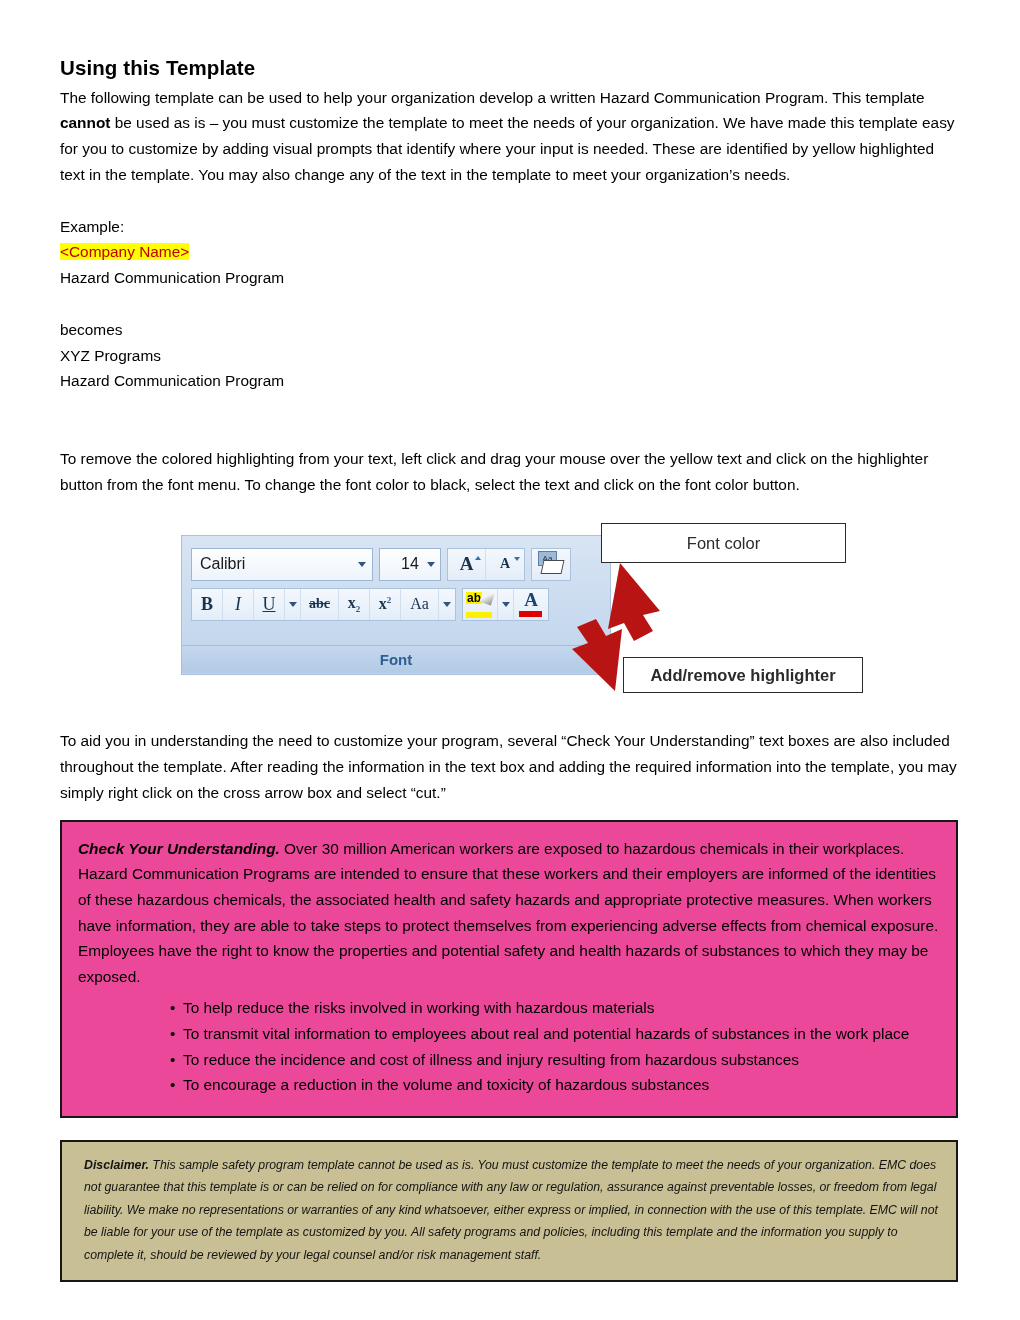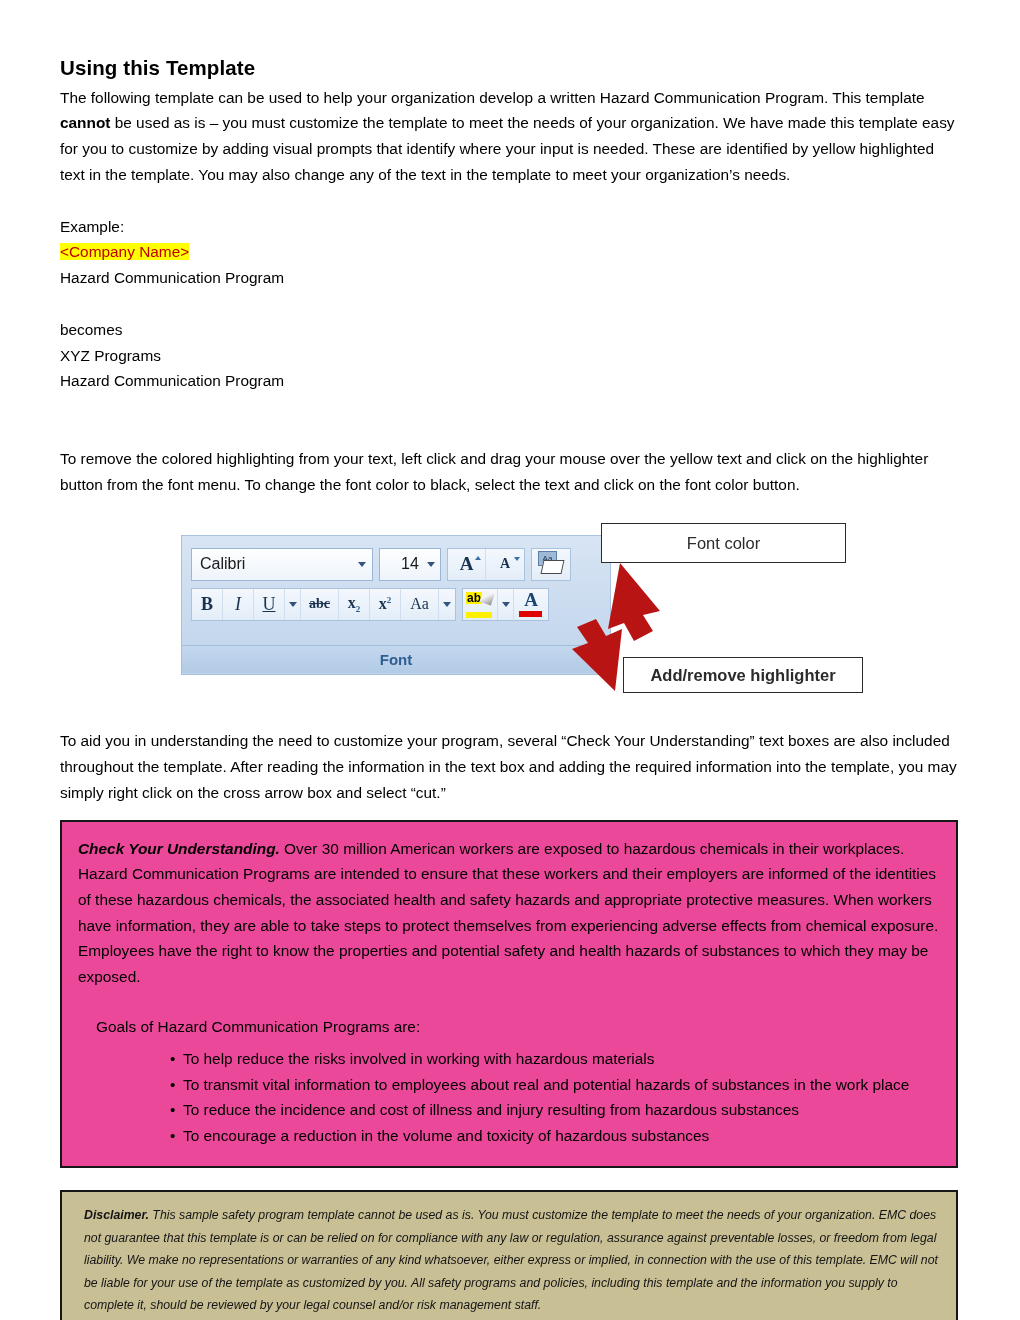--- a/index.html
+++ b/index.html
@@ -396,21 +396,20 @@
     <div class="callout callout-highlighter">
       <span>Add/remove highlighter</span>
     </div>
   </div>
 
   <p class="body-text">To aid you in understanding the need to customize your program, several “Check Your Understanding” text boxes are also included throughout the template. After reading the information in the text box and adding the required information into the template, you may simply right click on the cross arrow box and select “cut.”</p>
 
   <div class="cyu-box">
     <p><span class="cyu-head">Check Your Understanding.</span><span> Over 30 million American workers are exposed to hazardous chemicals in their workplaces. Hazard Communication Programs are intended to ensure that these workers and their employers are informed of the identities of these hazardous chemicals, the associated health and safety hazards and appropriate protective measures. When workers have information, they are able to take steps to protect themselves from experiencing adverse effects from chemical exposure. Employees have the right to know the properties and potential safety and health hazards of substances to which they may be exposed.</span></p>
 
-    <p class="cyu-goals">Goals of Hazard Communication Programs are:</p>
 
     <div class="bullets">
       <div class="bullet-row">
         <span class="bullet-dot">•</span>
         <span class="bullet-text">To help reduce the risks involved in working with hazardous materials</span>
       </div>
       <div class="bullet-row">
         <span class="bullet-dot">•</span>
         <span class="bullet-text">To transmit vital information to employees about real and potential hazards of substances in the work place</span>
       </div>

